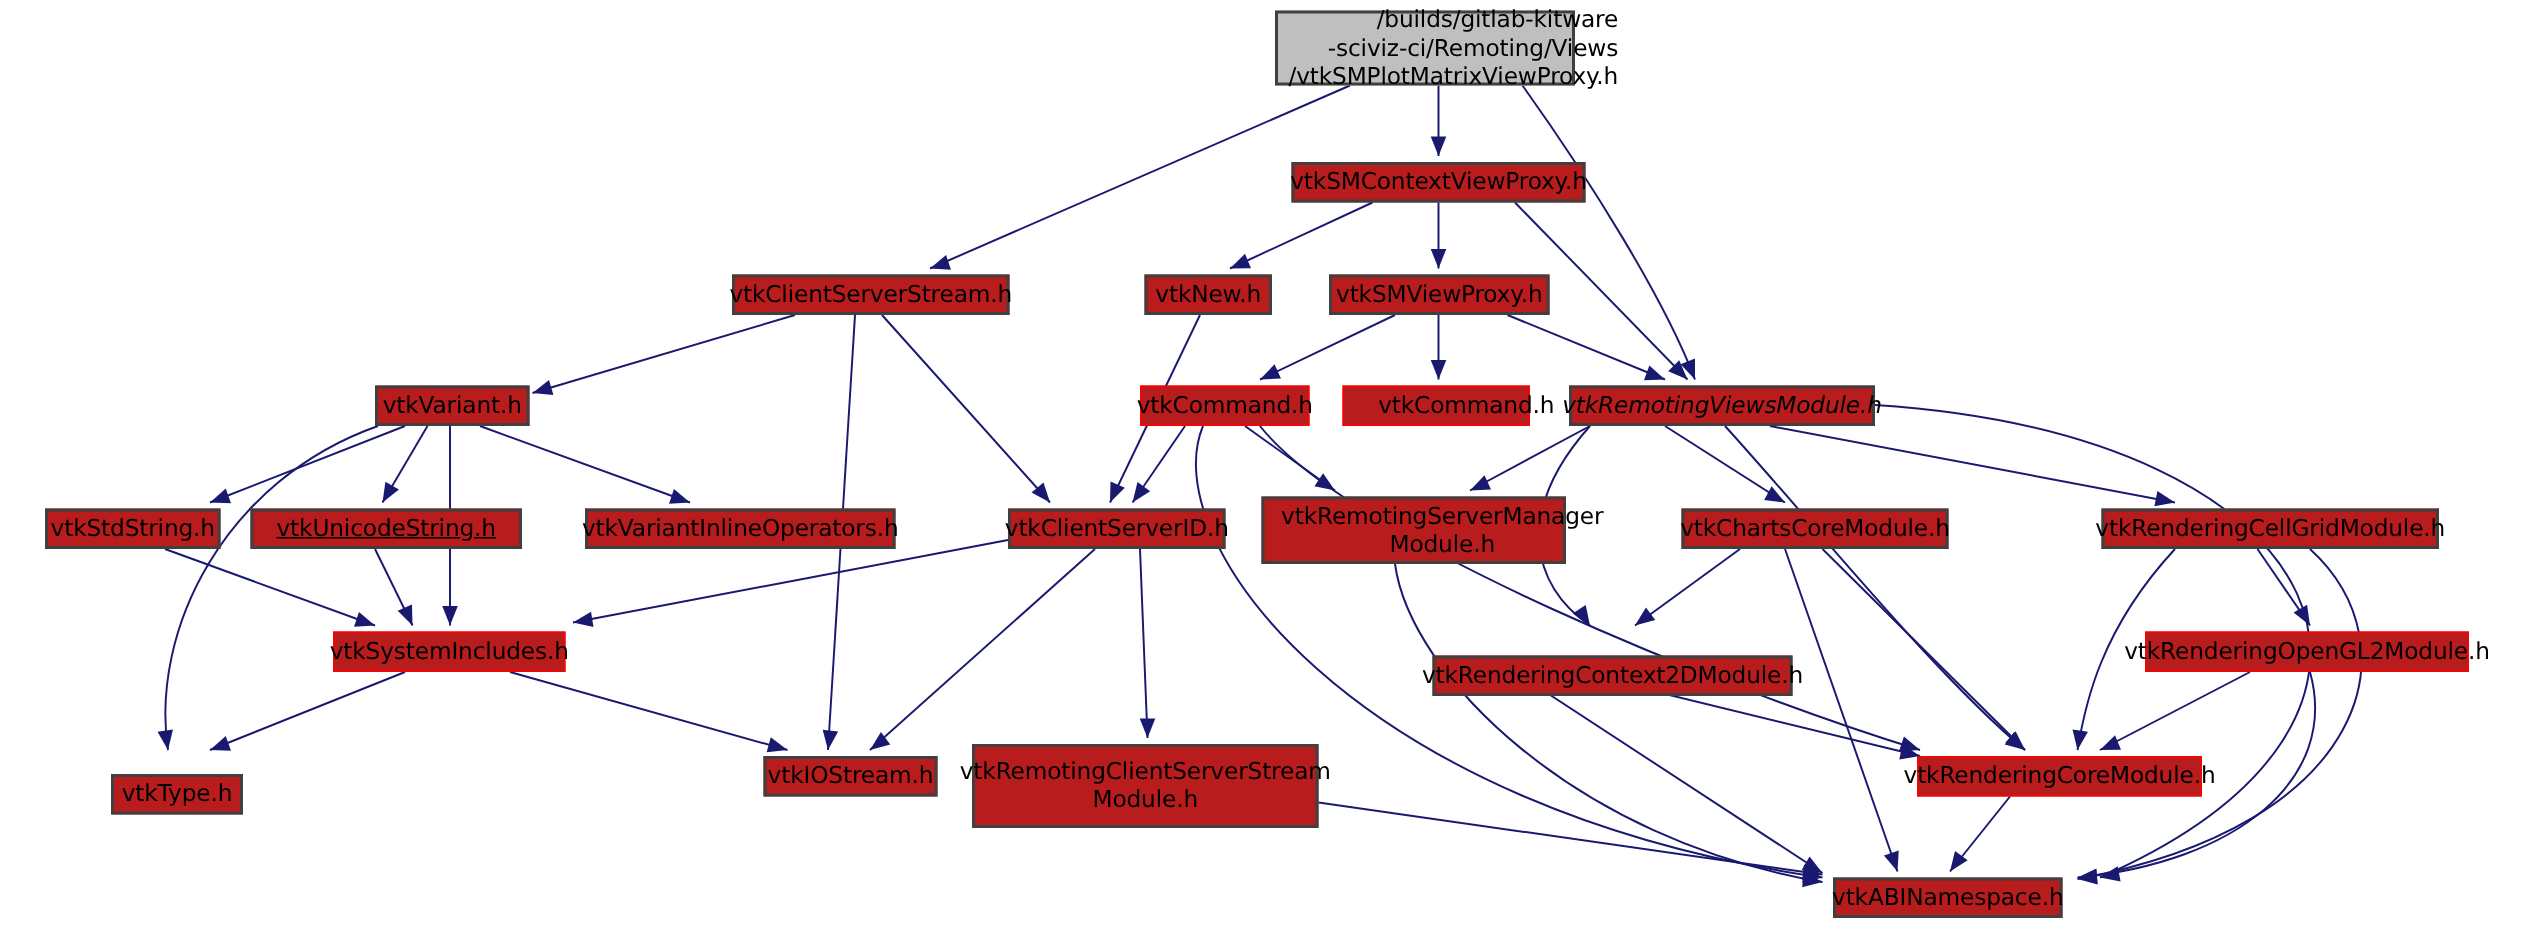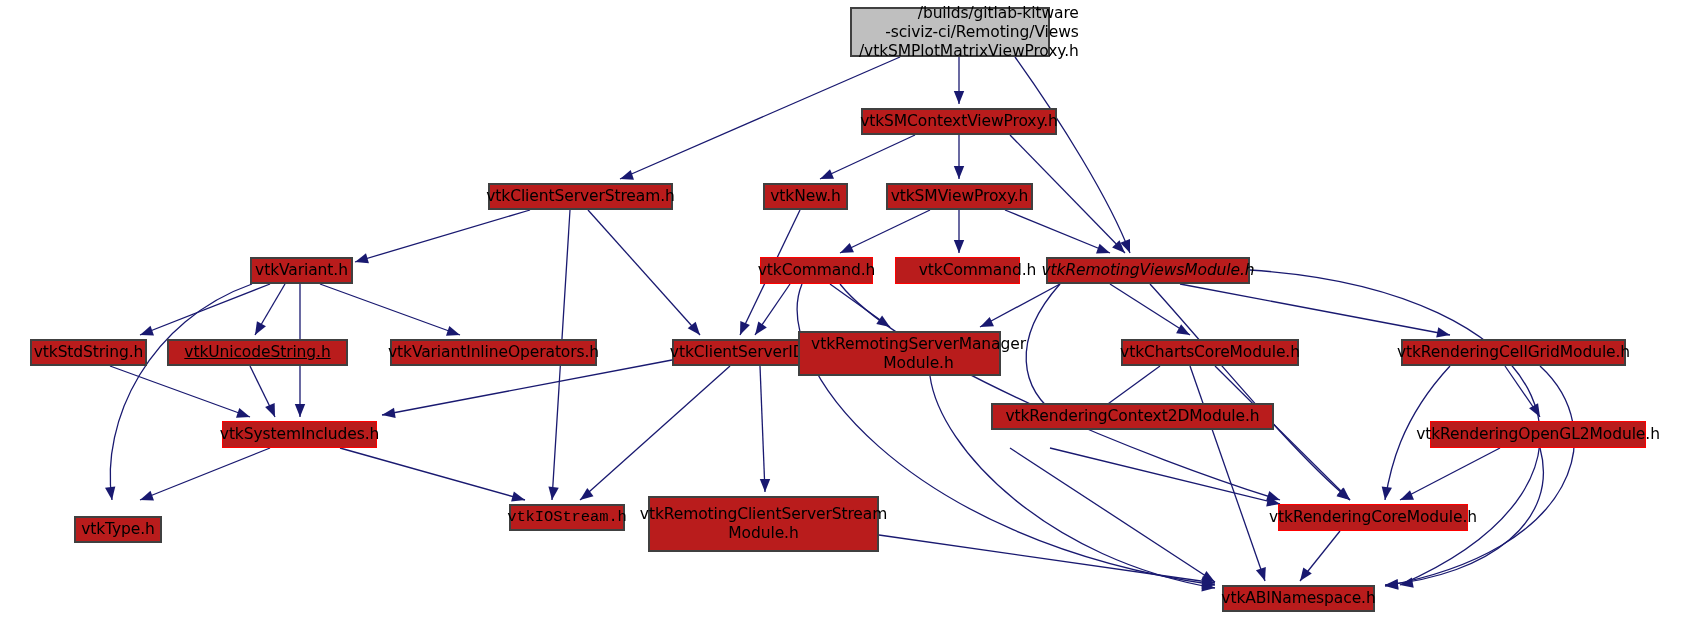--- a/index.html
+++ b/index.html
@@ -170,27 +170,27 @@
       <div class="node thick" style="left: 763px; top: 183px; width: 85px; height: 27px;">vtkNew.h</div>
       <div class="node thick" style="left: 886px; top: 183px; width: 147px; height: 27px;">vtkSMViewProxy.h</div>
       <div class="node thick" style="left: 250px; top: 257px; width: 103px; height: 27px;">vtkVariant.h</div>
       <div class="node red" style="left: 760px; top: 257px; width: 113px; height: 27px;">vtkCommand.h</div>
       <div class="node red" style="left: 895px; top: 257px; width: 125px; height: 27px; padding-left: 40px;">vtkCommand.h</div>
       <div class="node thick" style="left: 1046px; top: 257px; width: 204px; height: 27px; font-style: italic;">vtkRemotingViewsModule.h</div>
       <div class="node thick" style="left: 30px; top: 339px; width: 117px; height: 27px;">vtkStdString.h</div>
       <div class="node thick" style="left: 167px; top: 339px; width: 181px; height: 27px; text-decoration: underline;">vtkUnicodeString.h</div>
       <div class="node thick" style="left: 390px; top: 339px; width: 207px; height: 27px;">vtkVariantInlineOperators.h</div>
       <div class="node thick" style="left: 672px; top: 339px; width: 145px; height: 27px; text-align: right;">vtkClientServerID.h</div>
-      <div class="node thick multiline" style="left: 798px; top: 331px; width: 203px; height: 45px; padding-left: 38px;">vtkRemotingServerManager
+      <div class="node thick multiline" style="left: 841px; top: 331px; width: 203px; height: 45px; padding-left: 38px;">vtkRemotingServerManager
 Module.h</div>
       <div class="node thick" style="left: 1121px; top: 339px; width: 178px; height: 27px;">vtkChartsCoreModule.h</div>
       <div class="node thick" style="left: 1401px; top: 339px; width: 225px; height: 27px;">vtkRenderingCellGridModule.h</div>
       <div class="node red" style="left: 222px; top: 421px; width: 155px; height: 27px;">vtkSystemIncludes.h</div>
-      <div class="node thick" style="left: 955px; top: 403px; width: 283px; height: 27px; margin-left: 36px;">vtkRenderingContext2DModule.h</div>
+      <div class="node thick" style="left: 955px; top: 437px; width: 240px; height: 27px;">vtkRenderingContext2DModule.h</div>
       <div class="node red" style="left: 1430px; top: 421px; width: 216px; height: 27px;">vtkRenderingOpenGL2Module.h</div>
       <div class="node thick" style="left: 74px; top: 516px; width: 88px; height: 27px;">vtkType.h</div>
-      <div class="node thick" style="left: 509px; top: 504px; width: 116px; height: 27px; font-family: Liberation Mono, monospace;">vtkIOStream.h</div>
+      <div class="node thick" style="left: 509px; top: 504px; width: 116px; height: 27px;">vtkIOStream.h</div>
       <div class="node thick multiline" style="left: 648px; top: 496px; width: 231px; height: 56px;">vtkRemotingClientServerStream
 Module.h</div>
       <div class="node red" style="left: 1278px; top: 504px; width: 190px; height: 27px;">vtkRenderingCoreModule.h</div>
       <div class="node thick" style="left: 1222px; top: 585px; width: 153px; height: 27px;">vtkABINamespace.h</div>
     </div>
 </div>
 
 </body></html>

